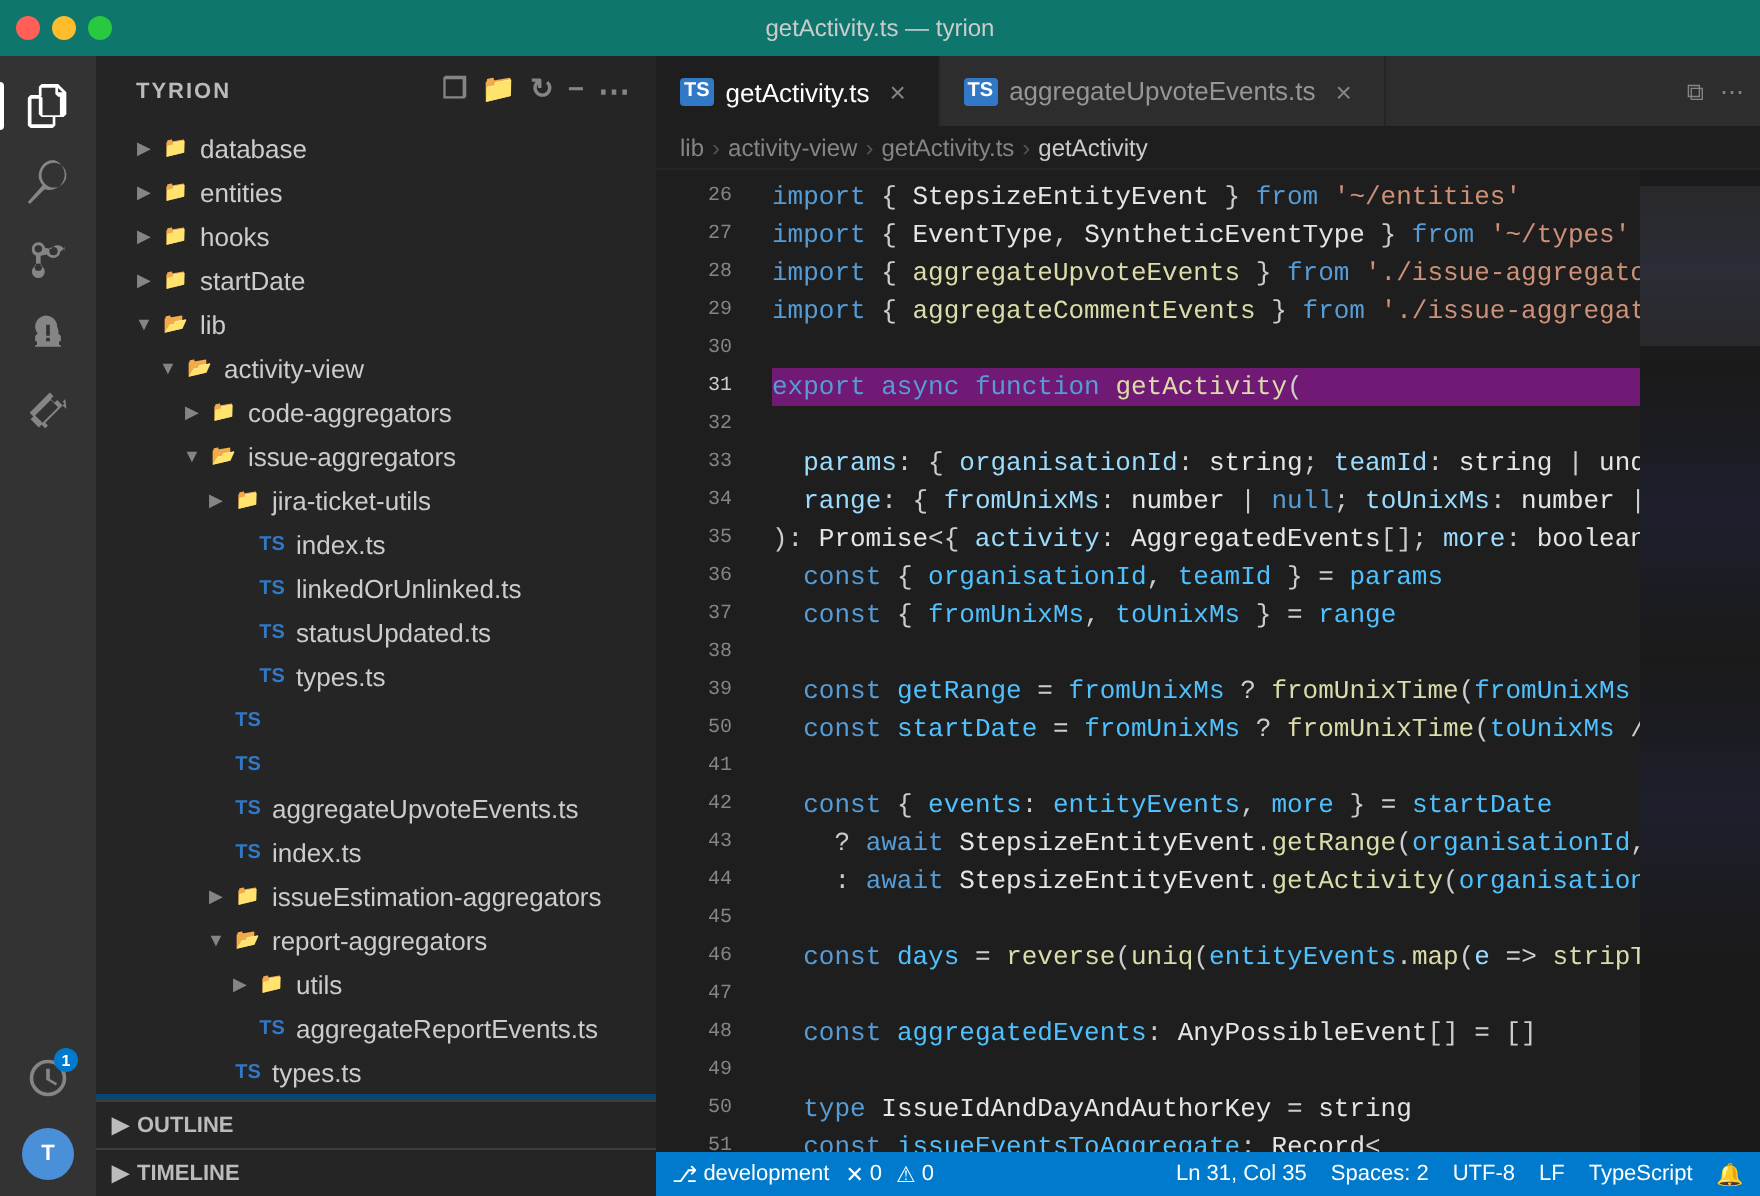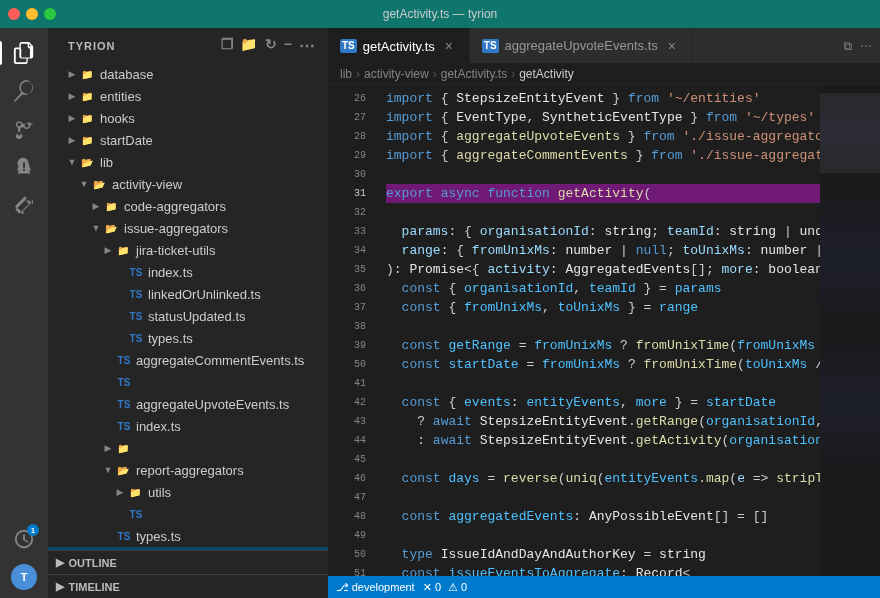--- a/index.html
+++ b/index.html
@@ -529,21 +529,20 @@
 
       <div class="tree-item indent-5">
         <span class="arrow" style="visibility:hidden;">▶</span>
         <span class="file-icon ts-icon">TS</span>
         <span>types.ts</span>
       </div>
 
       <div class="tree-item indent-4">
         <span class="arrow" style="visibility:hidden;">▶</span>
         <span class="file-icon ts-icon">TS</span>
-        <span>aggregateCommentEvents.ts</span>
       </div>
 
       <div class="tree-item indent-4">
         <span class="arrow" style="visibility:hidden;">▶</span>
         <span class="file-icon ts-icon">TS</span>
       </div>
 
       <div class="tree-item indent-4">
         <span class="arrow" style="visibility:hidden;">▶</span>
         <span class="file-icon ts-icon">TS</span>
@@ -552,37 +551,39 @@
 
       <div class="tree-item indent-4">
         <span class="arrow" style="visibility:hidden;">▶</span>
         <span class="file-icon ts-icon">TS</span>
         <span>index.ts</span>
       </div>
 
       <div class="tree-item indent-4">
         <span class="arrow">▶</span>
         <span class="file-icon folder-icon">📁</span>
+        <span>issueEstimation-aggregators</span>
       </div>
 
       <div class="tree-item indent-4">
         <span class="arrow">▼</span>
         <span class="file-icon folder-icon">📂</span>
         <span>report-aggregators</span>
       </div>
 
       <div class="tree-item indent-5">
         <span class="arrow">▶</span>
         <span class="file-icon folder-icon">📁</span>
         <span>utils</span>
       </div>
 
       <div class="tree-item indent-5">
         <span class="arrow" style="visibility:hidden;">▶</span>
         <span class="file-icon ts-icon">TS</span>
+        <span>aggregateReportEvents.ts</span>
       </div>
 
       <div class="tree-item indent-4">
         <span class="arrow" style="visibility:hidden;">▶</span>
         <span class="file-icon ts-icon">TS</span>
         <span>types.ts</span>
       </div>
 
       <div class="tree-item indent-4 selected">
         
@@ -713,16 +714,36 @@
           <span>⎇</span>
           <span>development</span>
         </div>
         <div class="status-item">
           <span>✕</span>
           <span>0</span>
           <span style="margin-left:4px;">⚠</span>
           <span>0</span>
         </div>
       </div>
+      <div class="status-right">
+        <div class="status-item">
+          <span>Ln 31, Col 35</span>
+        </div>
+        <div class="status-item">
+          <span>Spaces: 2</span>
+        </div>
+        <div class="status-item">
+          <span>UTF-8</span>
+        </div>
+        <div class="status-item">
+          <span>LF</span>
+        </div>
+        <div class="status-item">
+          <span>TypeScript</span>
+        </div>
+        <div class="status-item">
+          <span>🔔</span>
+        </div>
+      </div>
     </div>
 
   </div>
 </div>
 
 </body></html>

